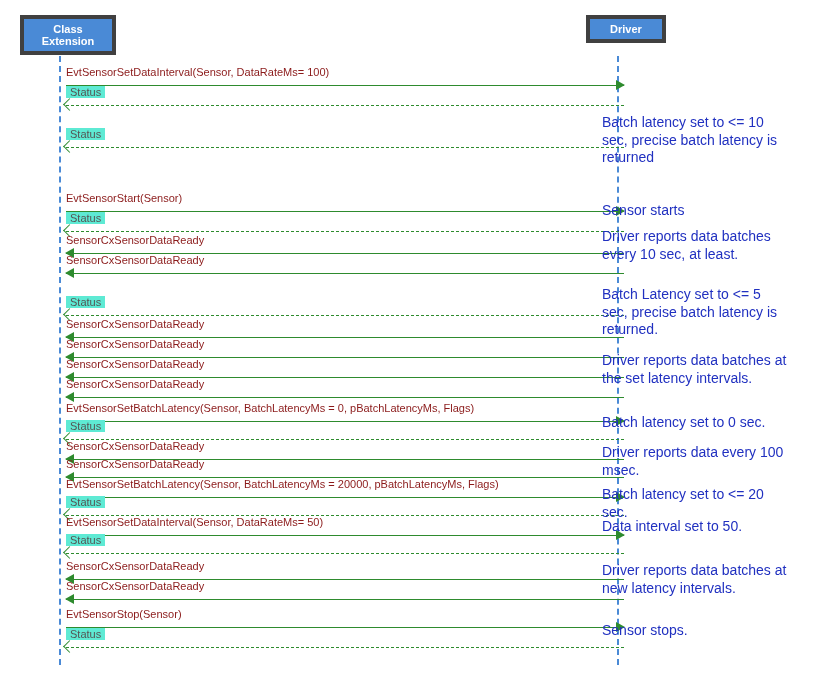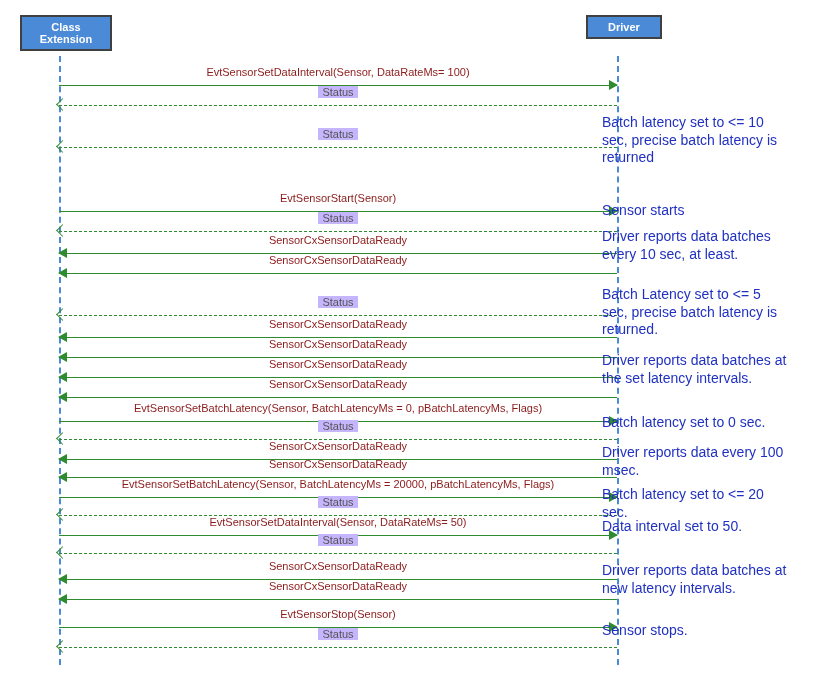--- a/index.html
+++ b/index.html
@@ -1,29 +1,29 @@
 <!DOCTYPE html>
 <html><head>
 <meta charset="utf-8">
 <style>
   html,body{margin:0;padding:0;background:#fff;font-family:"Segoe UI",Arial,sans-serif;font-size:11px;color:#000}
   .canvas{position:relative;width:837px;height:680px}
-  .actor-box{position:absolute;top:15px;background:#4a8ad6;border:2px solid #404040;color:#fff;font-weight:bold;text-align:center;padding:4px 6px;line-height:1.1}
+  .actor-box{position:absolute;top:15px;background:#4a8ad6;border:4px solid #404040;color:#fff;font-weight:bold;text-align:center;padding:4px 6px;line-height:1.1}
   .actor-left{left:20px;width:76px}
   .actor-right{left:586px;width:60px}
   .lifeline{position:absolute;top:56px;bottom:15px;width:0;border-left:2px dashed #4a8ad6}
   .lifeline.left{left:59px}
   .lifeline.right{left:617px}
-  .msg{position:absolute;left:59px;width:558px;height:14px;text-align:center}
+  .msg{position:absolute;left:66px;width:558px;height:14px;text-align:left}
   .msg .txt{position:relative;top:-12px;font-size:11px}
   .msg .line{position:absolute;left:0;right:0;top:7px;height:0}
   .msg.solid .line{border-top:1.5px solid #2e8b2e}
   .msg.dashed .line{border-top:1.5px dashed #2e8b2e}
   .msg.maroon .txt{color:#8b1a1a}
-  .msg.status .txt{color:#555;background:#c4b5fd;padding:0 4px}
+  .msg.status .txt{color:#555;background:#5eead4;padding:0 4px}
   .msg .arrow{position:absolute;top:2px;width:0;height:0}
   
   .msg.fwd .arrow{right:-1px;border-top:5px solid transparent;border-bottom:5px solid transparent;border-left:9px solid #2e8b2e}
   
   .msg.back .arrow{left:-1px;width:9px;height:9px;top:2px}
   .msg.back .arrow::before{content:"";position:absolute;left:0;top:0;width:8px;height:8px;border-left:1.5px solid #2e8b2e;border-bottom:1.5px solid #2e8b2e;transform:rotate(45deg)}
   .msg.bsolid .arrow{left:-1px;border-top:5px solid transparent;border-bottom:5px solid transparent;border-right:9px solid #2e8b2e}
   .note{position:absolute;left:602px;width:186px;color:#2030c0;font-size:14px;line-height:1.25}
   .note-a{top:114px}
   .note-b{top:202px}

